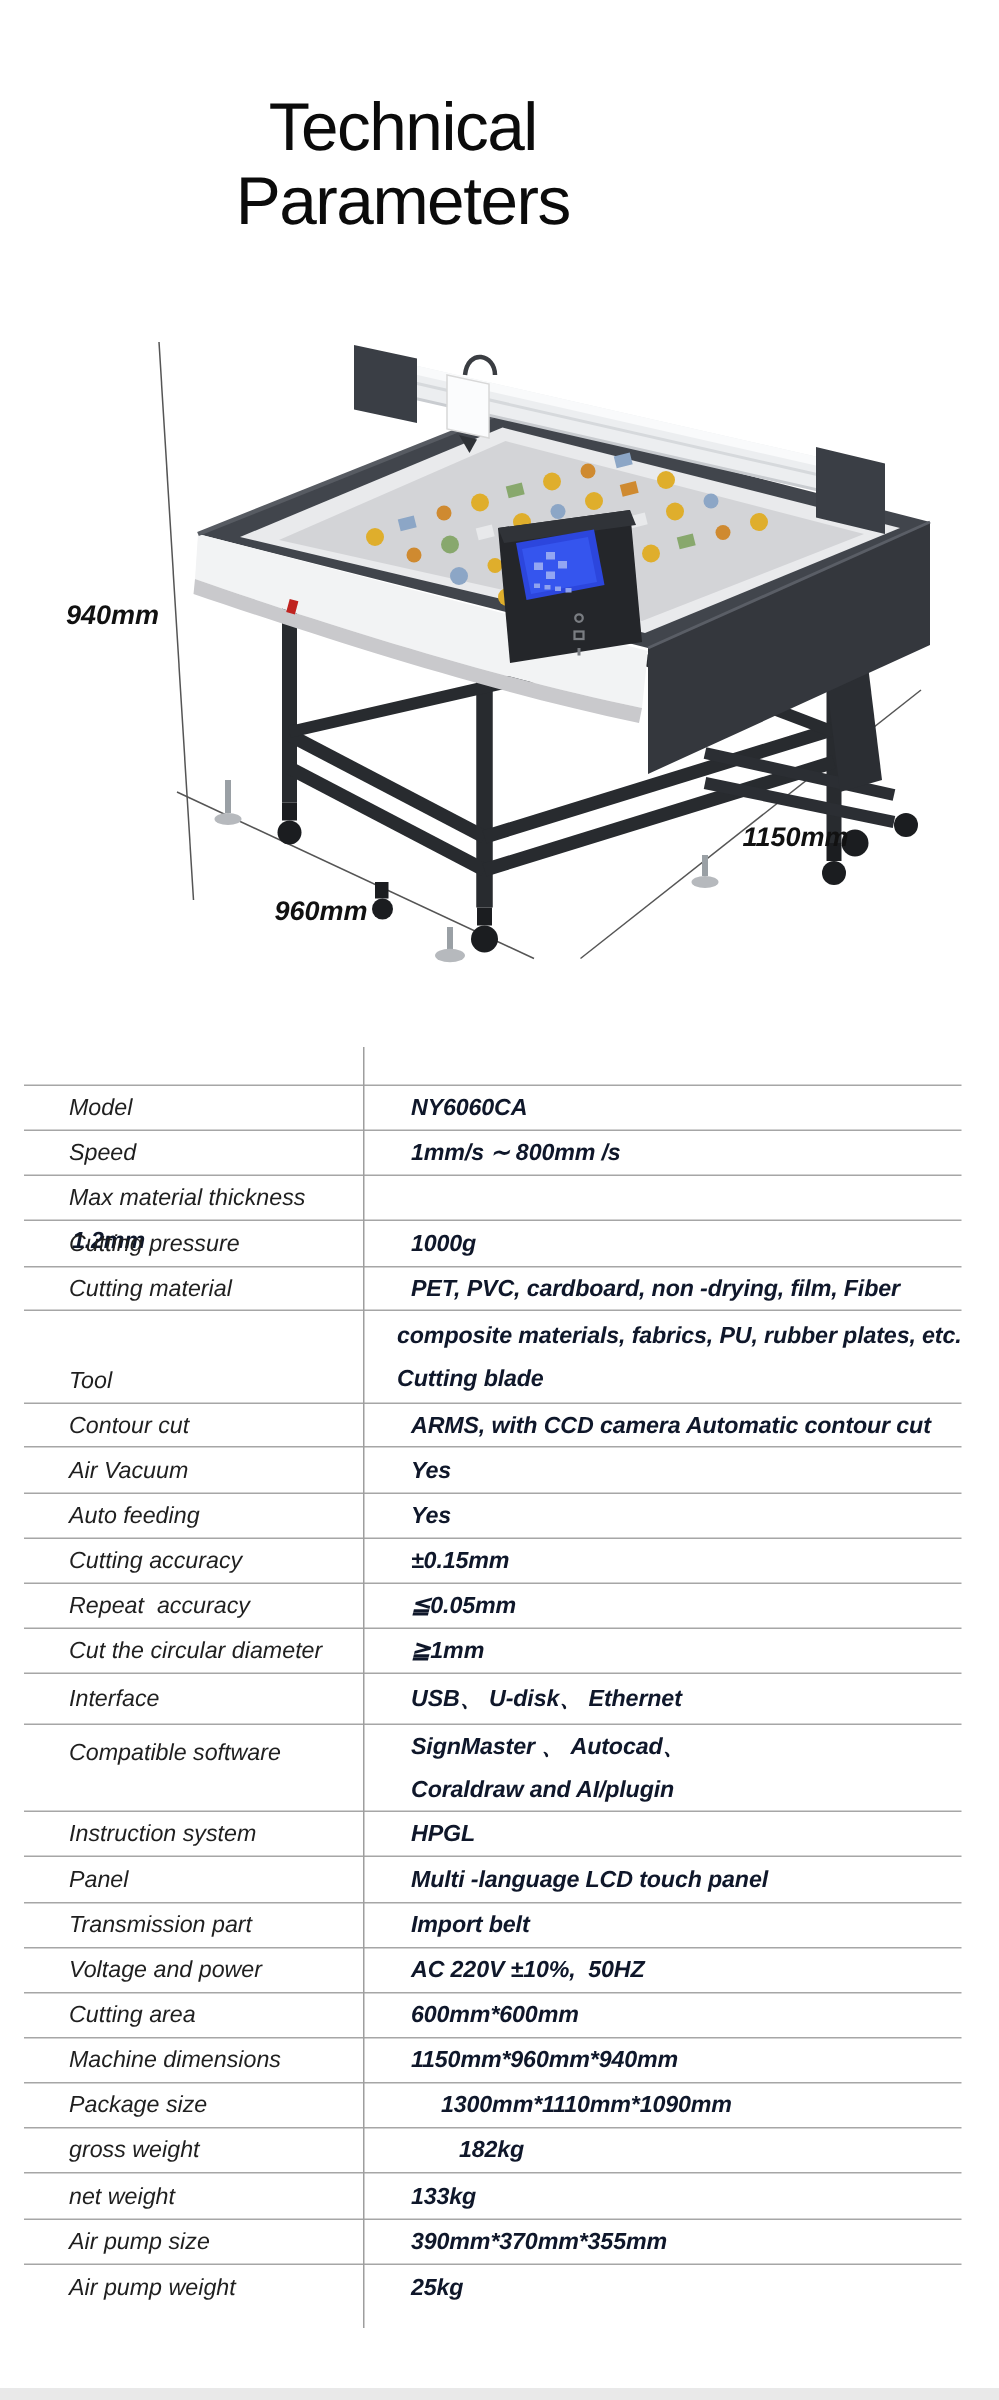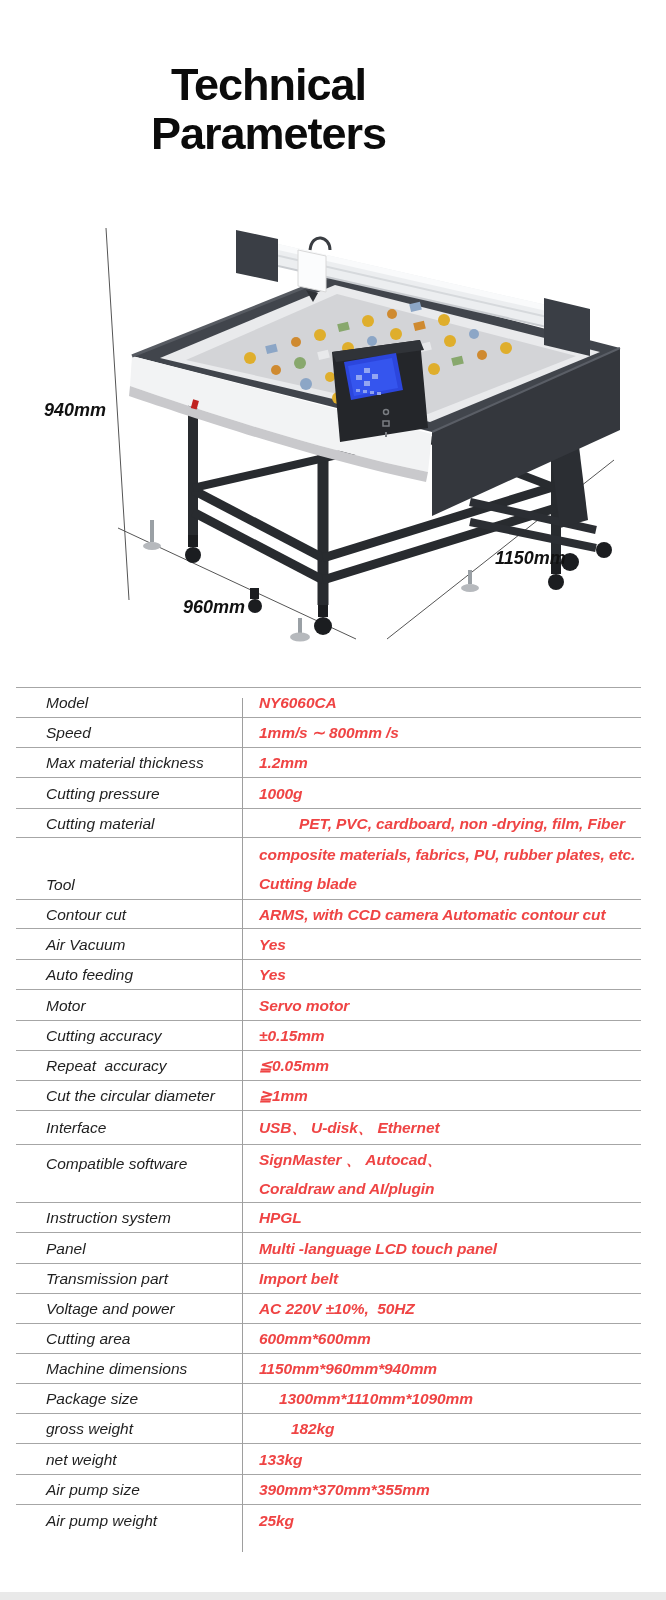--- a/index.html
+++ b/index.html
@@ -5,45 +5,45 @@
   html,body{margin:0;padding:0;}
   body{
     width:666px;height:1600px;position:relative;overflow:hidden;
     background:#ffffff;
     font-family:"Liberation Sans", sans-serif;
   }
   
   .title{
     position:absolute;top:60px;left:0;width:537px;
     text-align:center;color:#0b0b0b;
-    font-size:45px;line-height:49px;font-weight:bold;letter-spacing:-1px;
+    font-size:45px;line-height:49px;font-weight:normal;letter-spacing:-1px;
   }
   
   .figure{position:absolute;top:190px;left:0;width:666px;height:470px;}
   .figure svg{display:block;}
   .dimlabel{font-style:italic;font-weight:bold;font-size:18px;fill:#111;}
   
   .spec-table{
-    position:absolute;left:16px;top:687px;width:625px;
+    position:absolute;left:16px;top:723px;width:625px;
     border-top:1px solid #a6a6a6;
   }
   .row{display:flex;box-sizing:border-box;border-bottom:1px solid #a6a6a6;}
   .row.noborder{border-bottom:none;}
   .lbl{
     width:226px;box-sizing:border-box;padding-left:30px;
     display:flex;align-items:center;
     font-style:italic;font-size:15.5px;color:#1f1f1f;
     line-height:29px;white-space:pre;
   }
   .lbl.top{align-items:flex-start;padding-top:4px;}
   .lbl.bottom{align-items:flex-end;}
   .val{
-    flex:1;box-sizing:border-box;padding-left:17px;
+    flex:1;box-sizing:border-box;padding-left:32px;
     display:flex;flex-direction:column;justify-content:center;
-    font-style:italic;font-weight:bold;font-size:15.5px;color:#ef4444;
+    font-style:italic;font-weight:bold;font-size:15.5px;color:#0f172a;
     letter-spacing:-0.1px;white-space:pre;
   }
   .vline{line-height:29px;}
   .col-divider{
     position:absolute;left:242px;top:698px;width:1px;height:854px;
     background:#9e9e9e;
   }
   .bottom-strip{
     position:absolute;left:0;top:1592px;width:666px;height:8px;
     background:#e9e9e9;
@@ -195,52 +195,48 @@
 
 <div class="spec-table">
     <div class="row" style="height: 30px;">
       <div class="lbl">Model</div>
       <div class="val"><div class="vline">NY6060CA</div></div>
     </div>
     <div class="row" style="height: 30px;">
       <div class="lbl">Speed</div>
       <div class="val"><div class="vline">1mm/s ∼ 800mm /s</div></div>
     </div>
-    <div class="row" style="height: 30px;">
+    <div class="row" style="height: 30px; flex-direction: column;">
       <div class="lbl">Max material thickness</div>
       <div class="val"><div class="vline">1.2mm</div></div>
     </div>
     <div class="row" style="height: 31px;">
       <div class="lbl">Cutting pressure</div>
       <div class="val"><div class="vline">1000g</div></div>
     </div>
-    <div class="row" style="height: 29px; gap: 40px;">
+    <div class="row" style="height: 29px;">
       <div class="lbl">Cutting material</div>
       <div class="val"><div class="vline">PET, PVC, cardboard, non -drying, film, Fiber</div></div>
     </div>
     <div class="row" style="height: 62px;">
       <div class="lbl bottom">Tool</div>
       <div class="val"><div class="vline">composite materials, fabrics, PU, rubber plates, etc.</div><div class="vline">Cutting blade</div></div>
     </div>
     <div class="row" style="height: 29px;">
       <div class="lbl">Contour cut</div>
       <div class="val"><div class="vline">ARMS, with CCD camera Automatic contour cut</div></div>
     </div>
     <div class="row" style="height: 31px;">
       <div class="lbl">Air Vacuum</div>
       <div class="val"><div class="vline">Yes</div></div>
     </div>
     <div class="row" style="height: 30px;">
       <div class="lbl">Auto feeding</div>
       <div class="val"><div class="vline">Yes</div></div>
     </div>
-    <div class="row" style="height: 31px;">
-      <div class="lbl">Motor</div>
-      <div class="val"><div class="vline">Servo motor</div></div>
-    </div>
     <div class="row" style="height: 30px;">
       <div class="lbl">Cutting accuracy</div>
       <div class="val"><div class="vline">±0.15mm</div></div>
     </div>
     <div class="row" style="height: 30px; justify-content: space-between;">
       <div class="lbl">Repeat  accuracy</div>
       <div class="val"><div class="vline">≦0.05mm</div></div>
     </div>
     <div class="row" style="height: 30px;">
       <div class="lbl">Cut the circular diameter</div>

